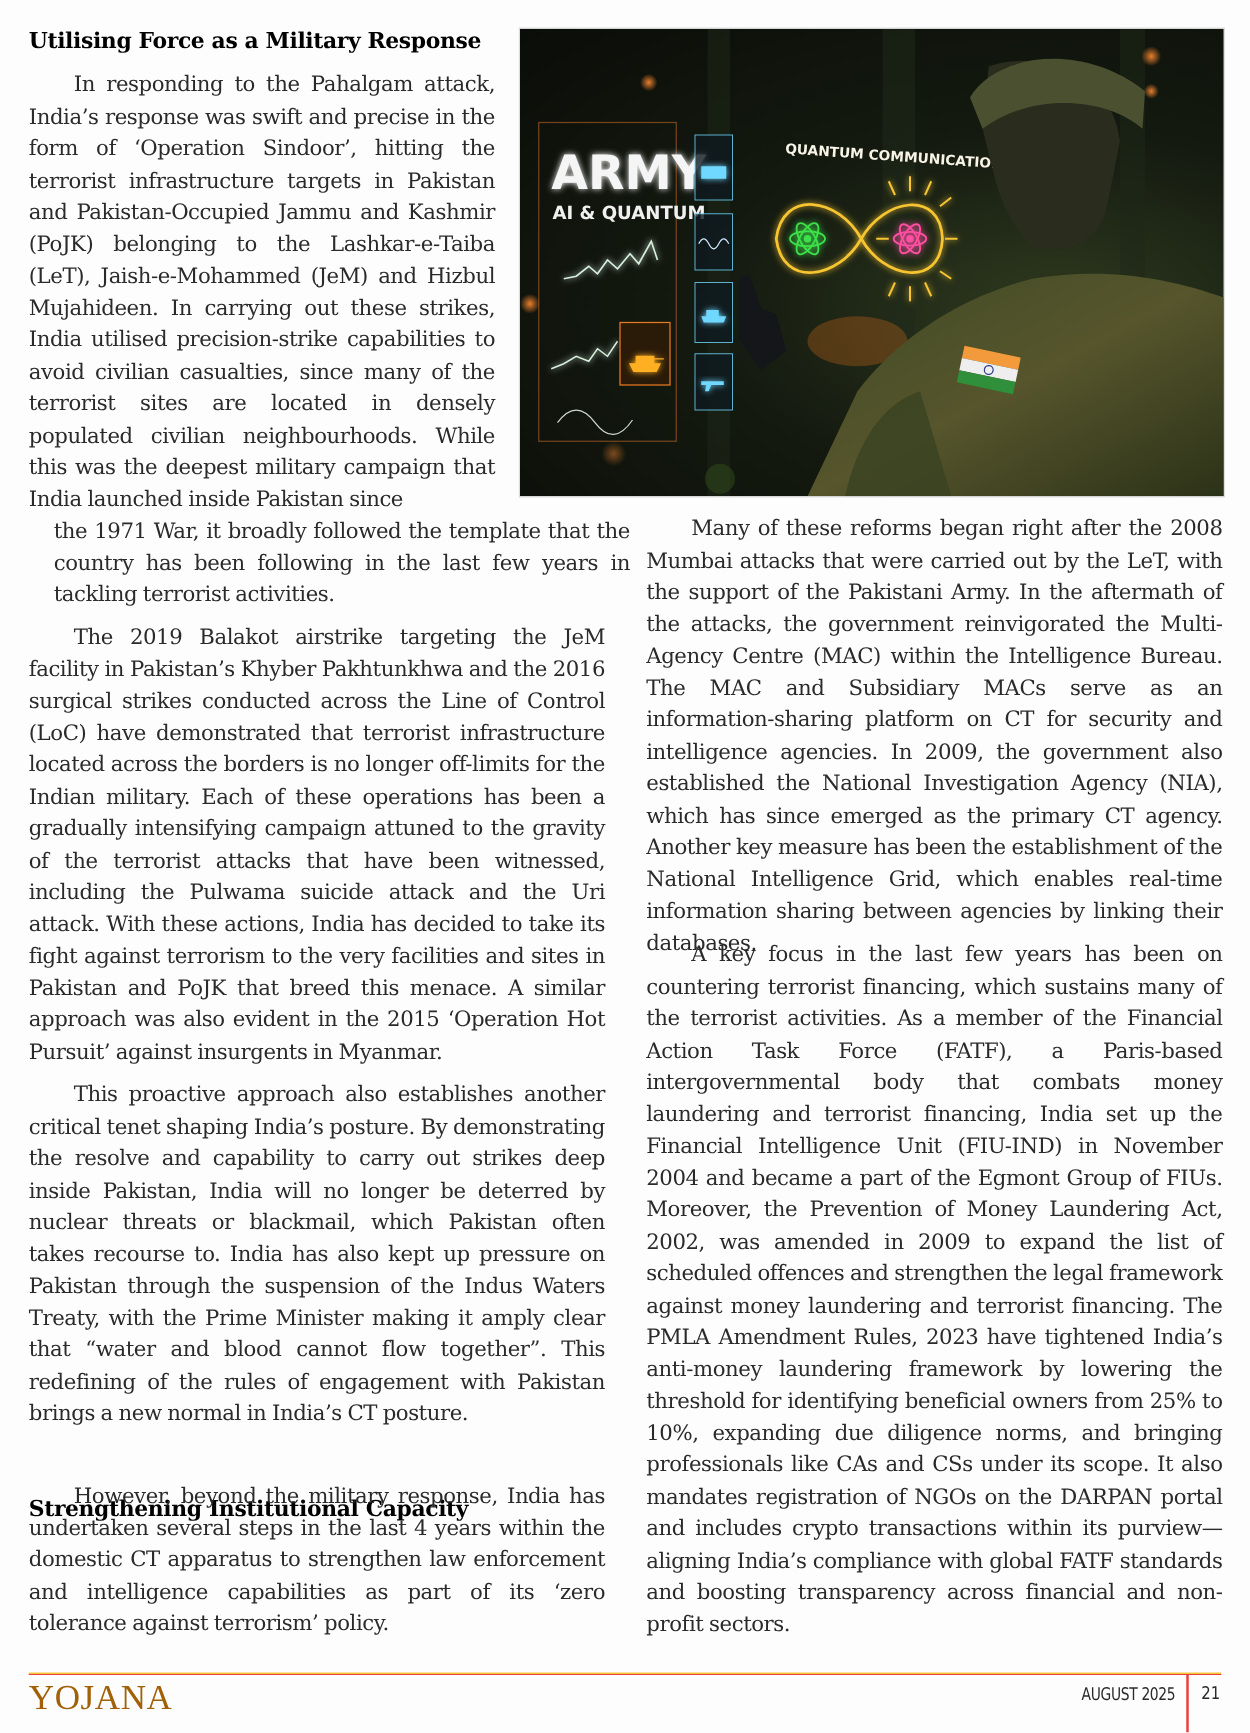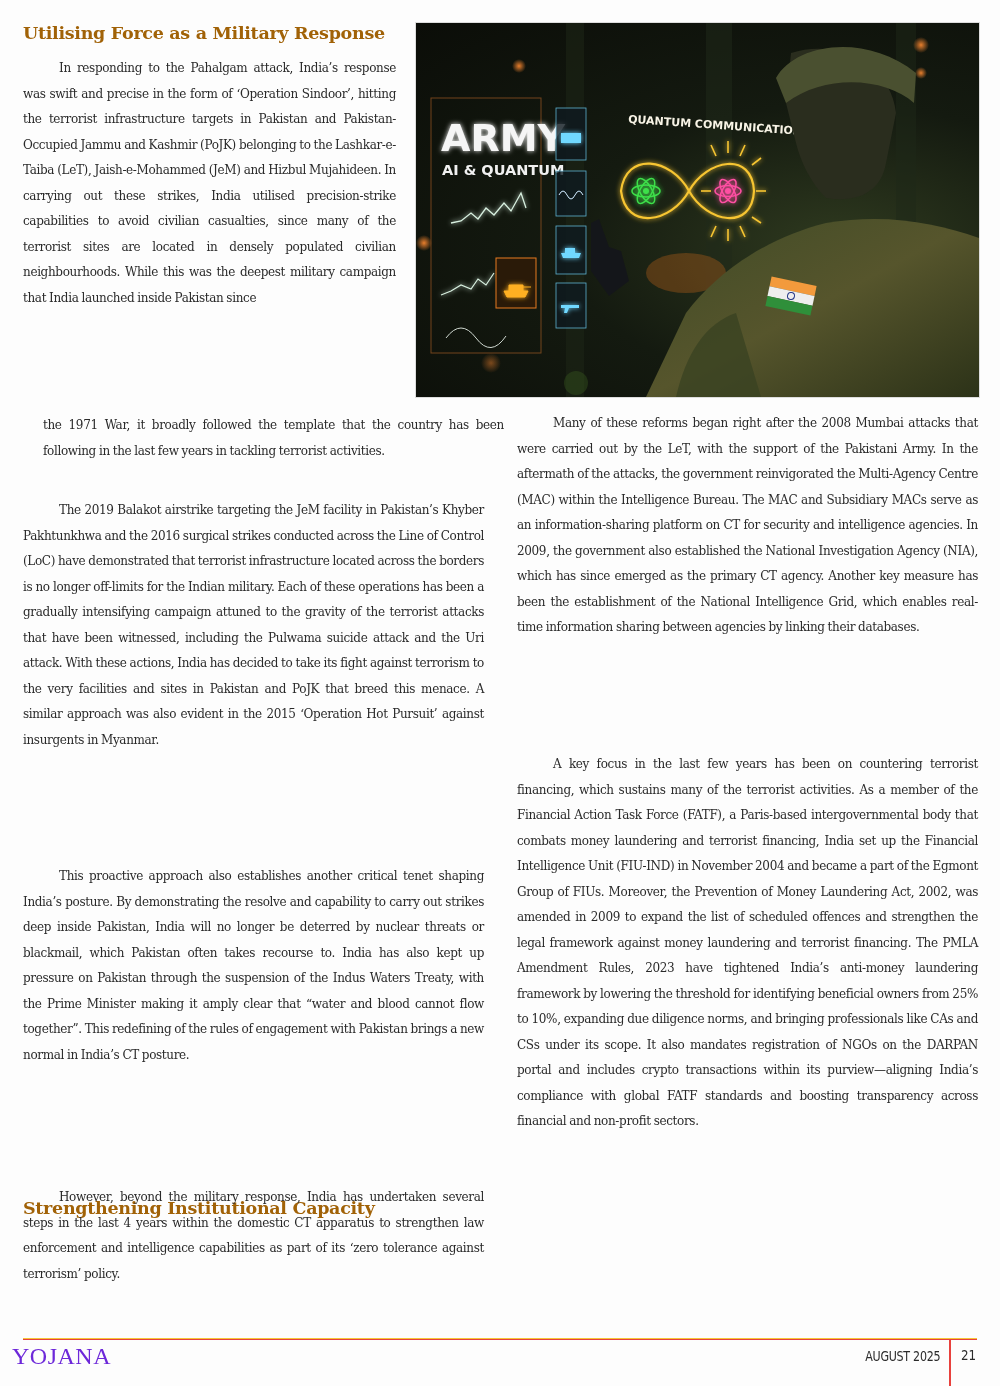--- a/index.html
+++ b/index.html
@@ -6,29 +6,29 @@
   body {
     width: 1000px; height: 1386px; position: relative; overflow: hidden;
     background: #fdfdfd;
     font-family: "DejaVu Serif", "Liberation Serif", serif;
     color: #2a2a2a;
   }
   .heading {
     position: absolute;
     font-family: "DejaVu Serif", serif;
     font-weight: bold;
-    color: #a16207;
+    color: #000000;
     font-size: 17.5px;
     letter-spacing: -0.3px;
     margin: 0;
     white-space: nowrap;
   }
   .para {
     position: absolute;
-    font-size: 12px;
+    font-size: 17px;
     line-height: 25.5px;
     text-align: justify;
     text-indent: 36px;
     margin: 0;
     letter-spacing: -0.35px;
     word-spacing: -0.5px;
     hyphens: none;
   }
   .para.first-wrap { width: 373px; }
   .photo {
@@ -40,23 +40,23 @@
   .photo svg { position: absolute; left: 0; top: 0; }
   .footer-rule {
     position: absolute; left: 23px; top: 1338px; width: 954px; height: 2px;
     background: linear-gradient(#f5c63a 0 40%, #e8413d 40% 100%);
   }
   .footer-vrule {
     position: absolute; left: 949px; top: 1340px; width: 2px; height: 46px;
     background: #e8413d;
   }
   .brand {
-    position: absolute; left: 12px; top: 1343px;
+    position: absolute; left: 23px; top: 1343px;
     font-family: "Liberation Serif", serif;
-    font-size: 24px; letter-spacing: 0.5px; color: #6d28d9;
+    font-size: 28px; letter-spacing: 0.5px; color: #a16207;
   }
   .issue {
     position: absolute; right: 60px; top: 1348px;
     font-family: "DejaVu Sans Condensed", "DejaVu Sans", sans-serif;
     font-size: 14px; color: #2a2a2a; letter-spacing: -0.3px;
     transform: scaleX(0.88); transform-origin: right center;
   }
   .page-num {
     position: absolute; left: 961px; top: 1347px;
     font-family: "DejaVu Sans", sans-serif; font-size: 14px; color: #2a2a2a;

